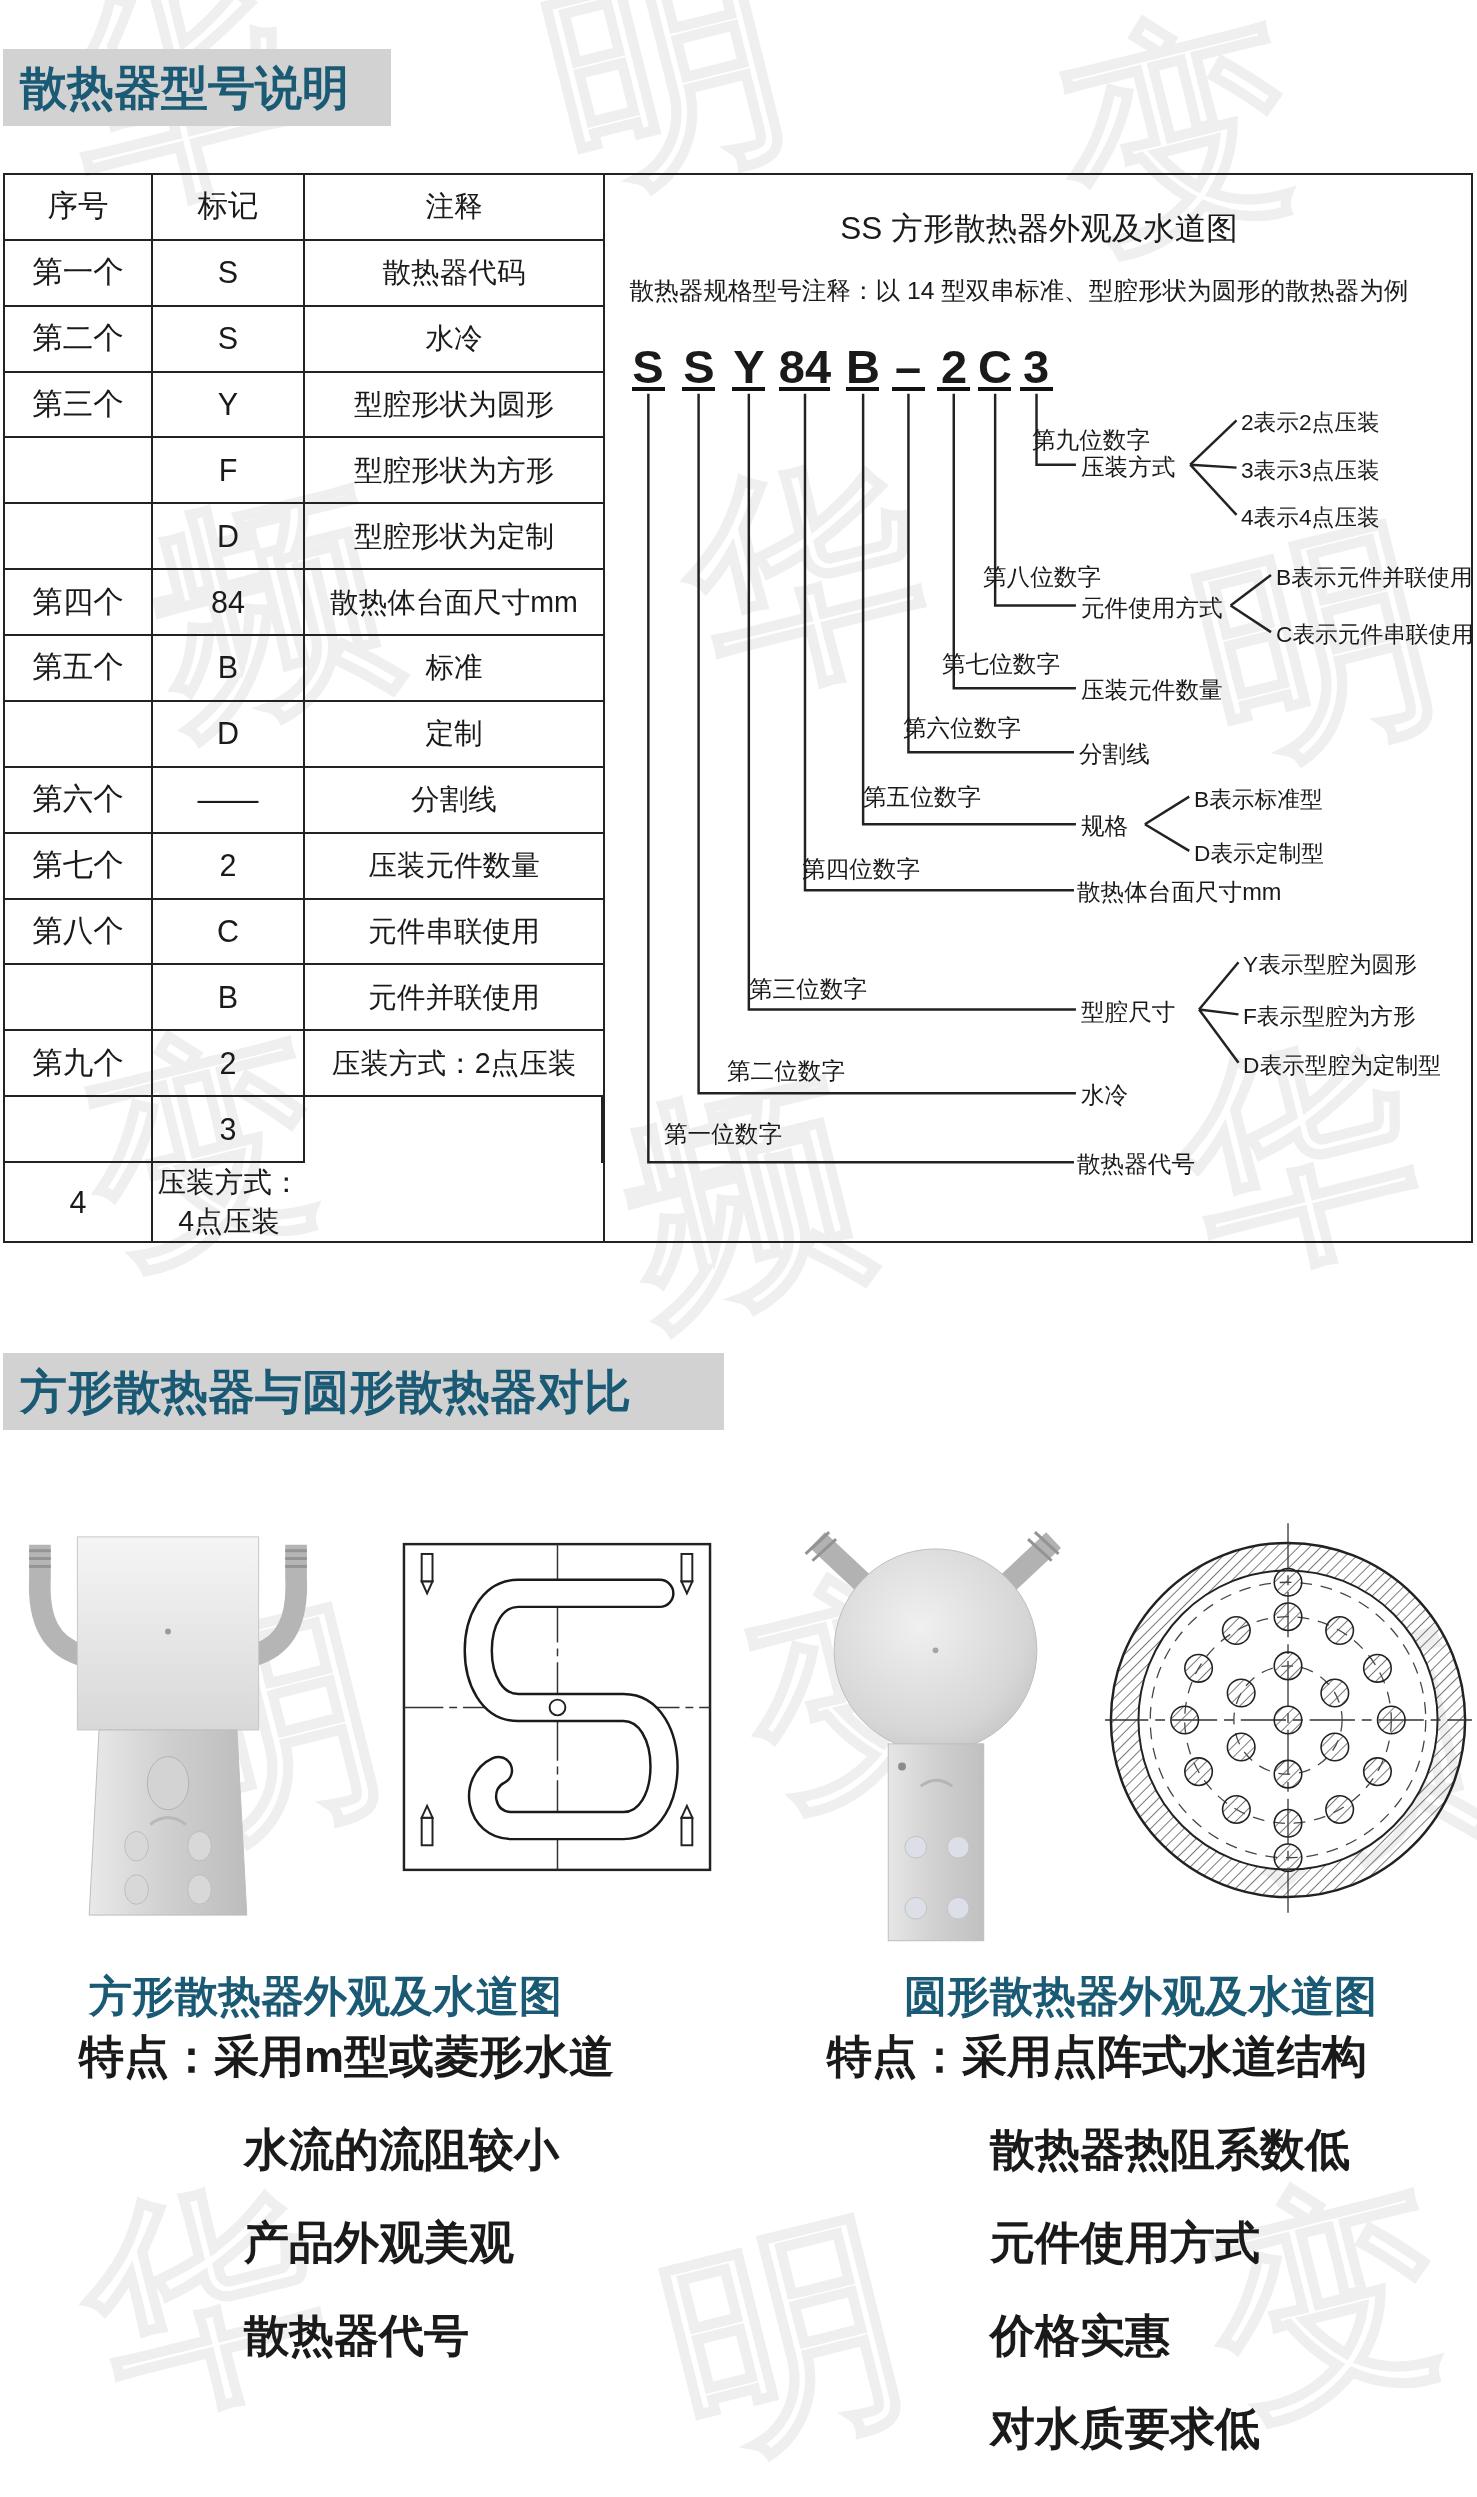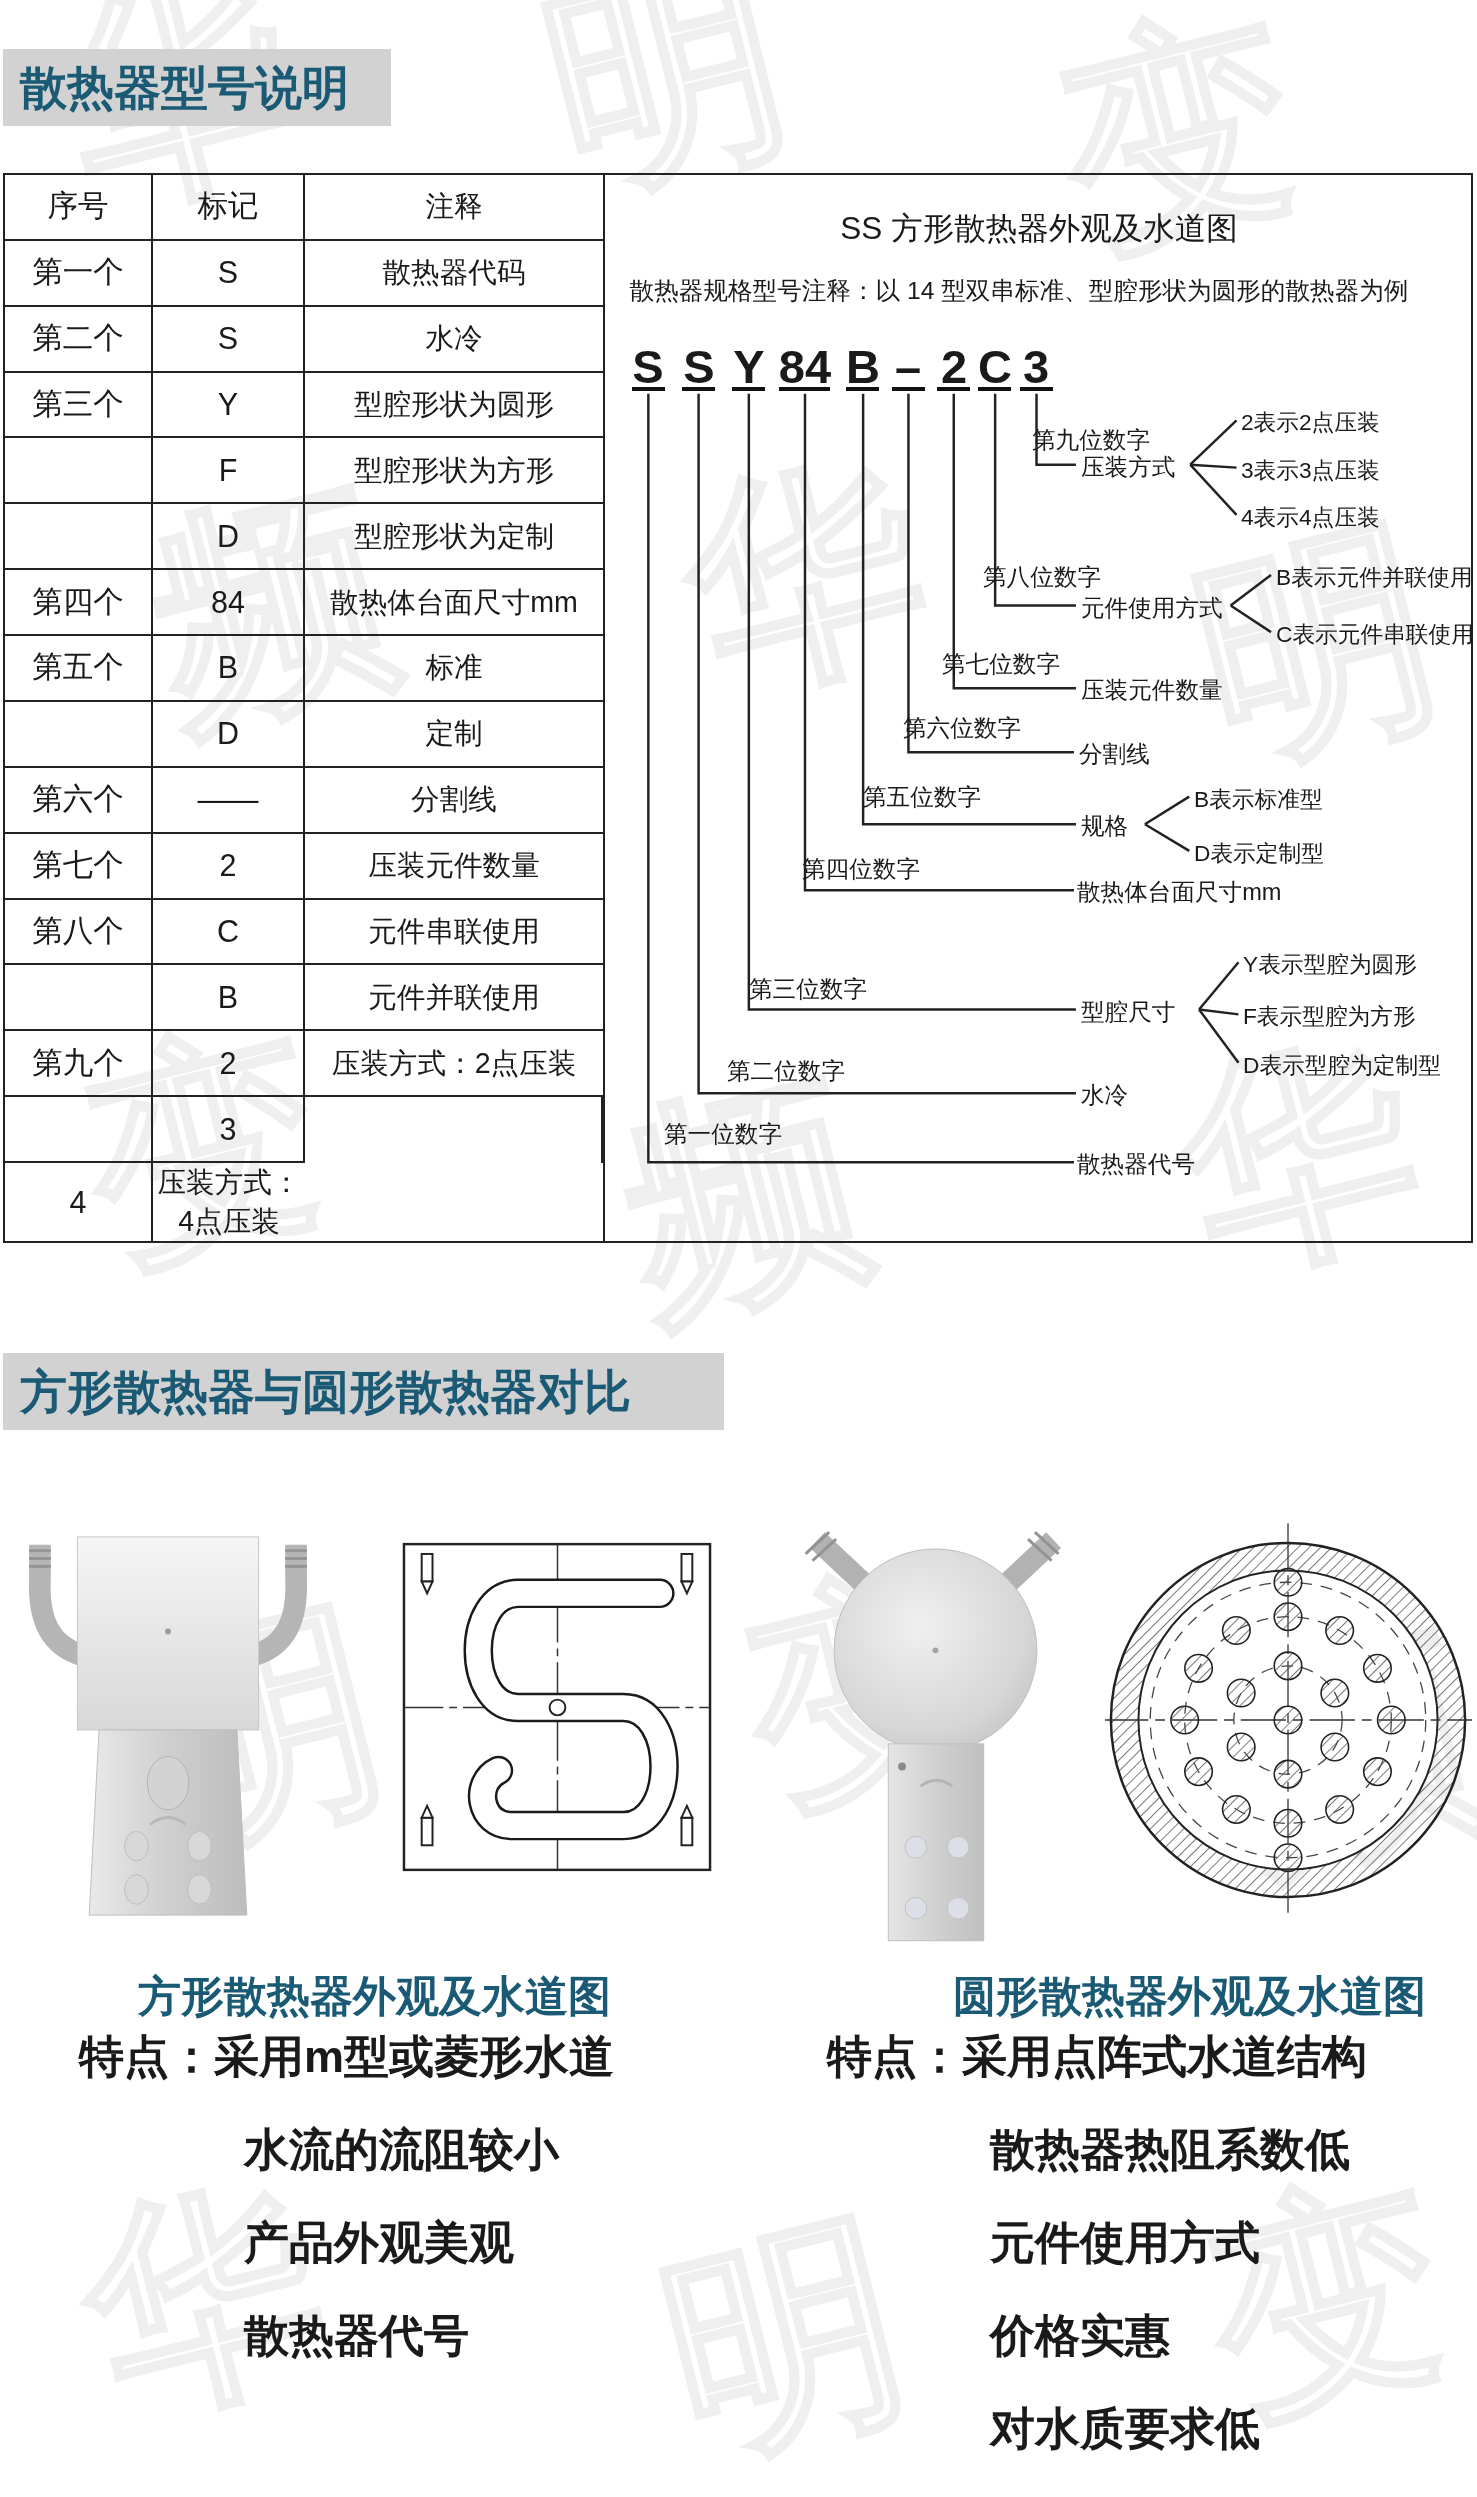--- a/index.html
+++ b/index.html
@@ -33,21 +33,21 @@
   .psub { position:absolute; left:24.6px; top:99px; font-size:24.6px; white-space:nowrap; }
   .mchar { position:absolute; top:164px; transform:translateX(-50%); font-size:47px;
     font-weight:700; white-space:nowrap; }
   .tick { position:absolute; top:212px; height:3.9px; background:#111; }
   .dlabel,.mlabel { position:absolute; font-size:23.6px; white-space:nowrap; }
   .blabel { position:absolute; font-size:22.7px; white-space:nowrap; }
   .leads { position:absolute; left:0; top:0; }
 
   
   .caption { position:absolute; top:1968px; font-size:43px; font-weight:600;
-    color:#1a5a74; text-align:center; white-space:nowrap; z-index:2; }
+    color:#1a5a74; text-align:left; white-space:nowrap; z-index:2; }
   .features { position:absolute; top:2027px; z-index:2; }
   .fline { height:93px; font-size:45px; font-weight:600; white-space:nowrap; line-height:59px; }
   .fline .ind { display:inline-block; }
   .illu { position:absolute; z-index:2; }
 </style>
 </head>
 <body>
 
 <div class="page">
 

